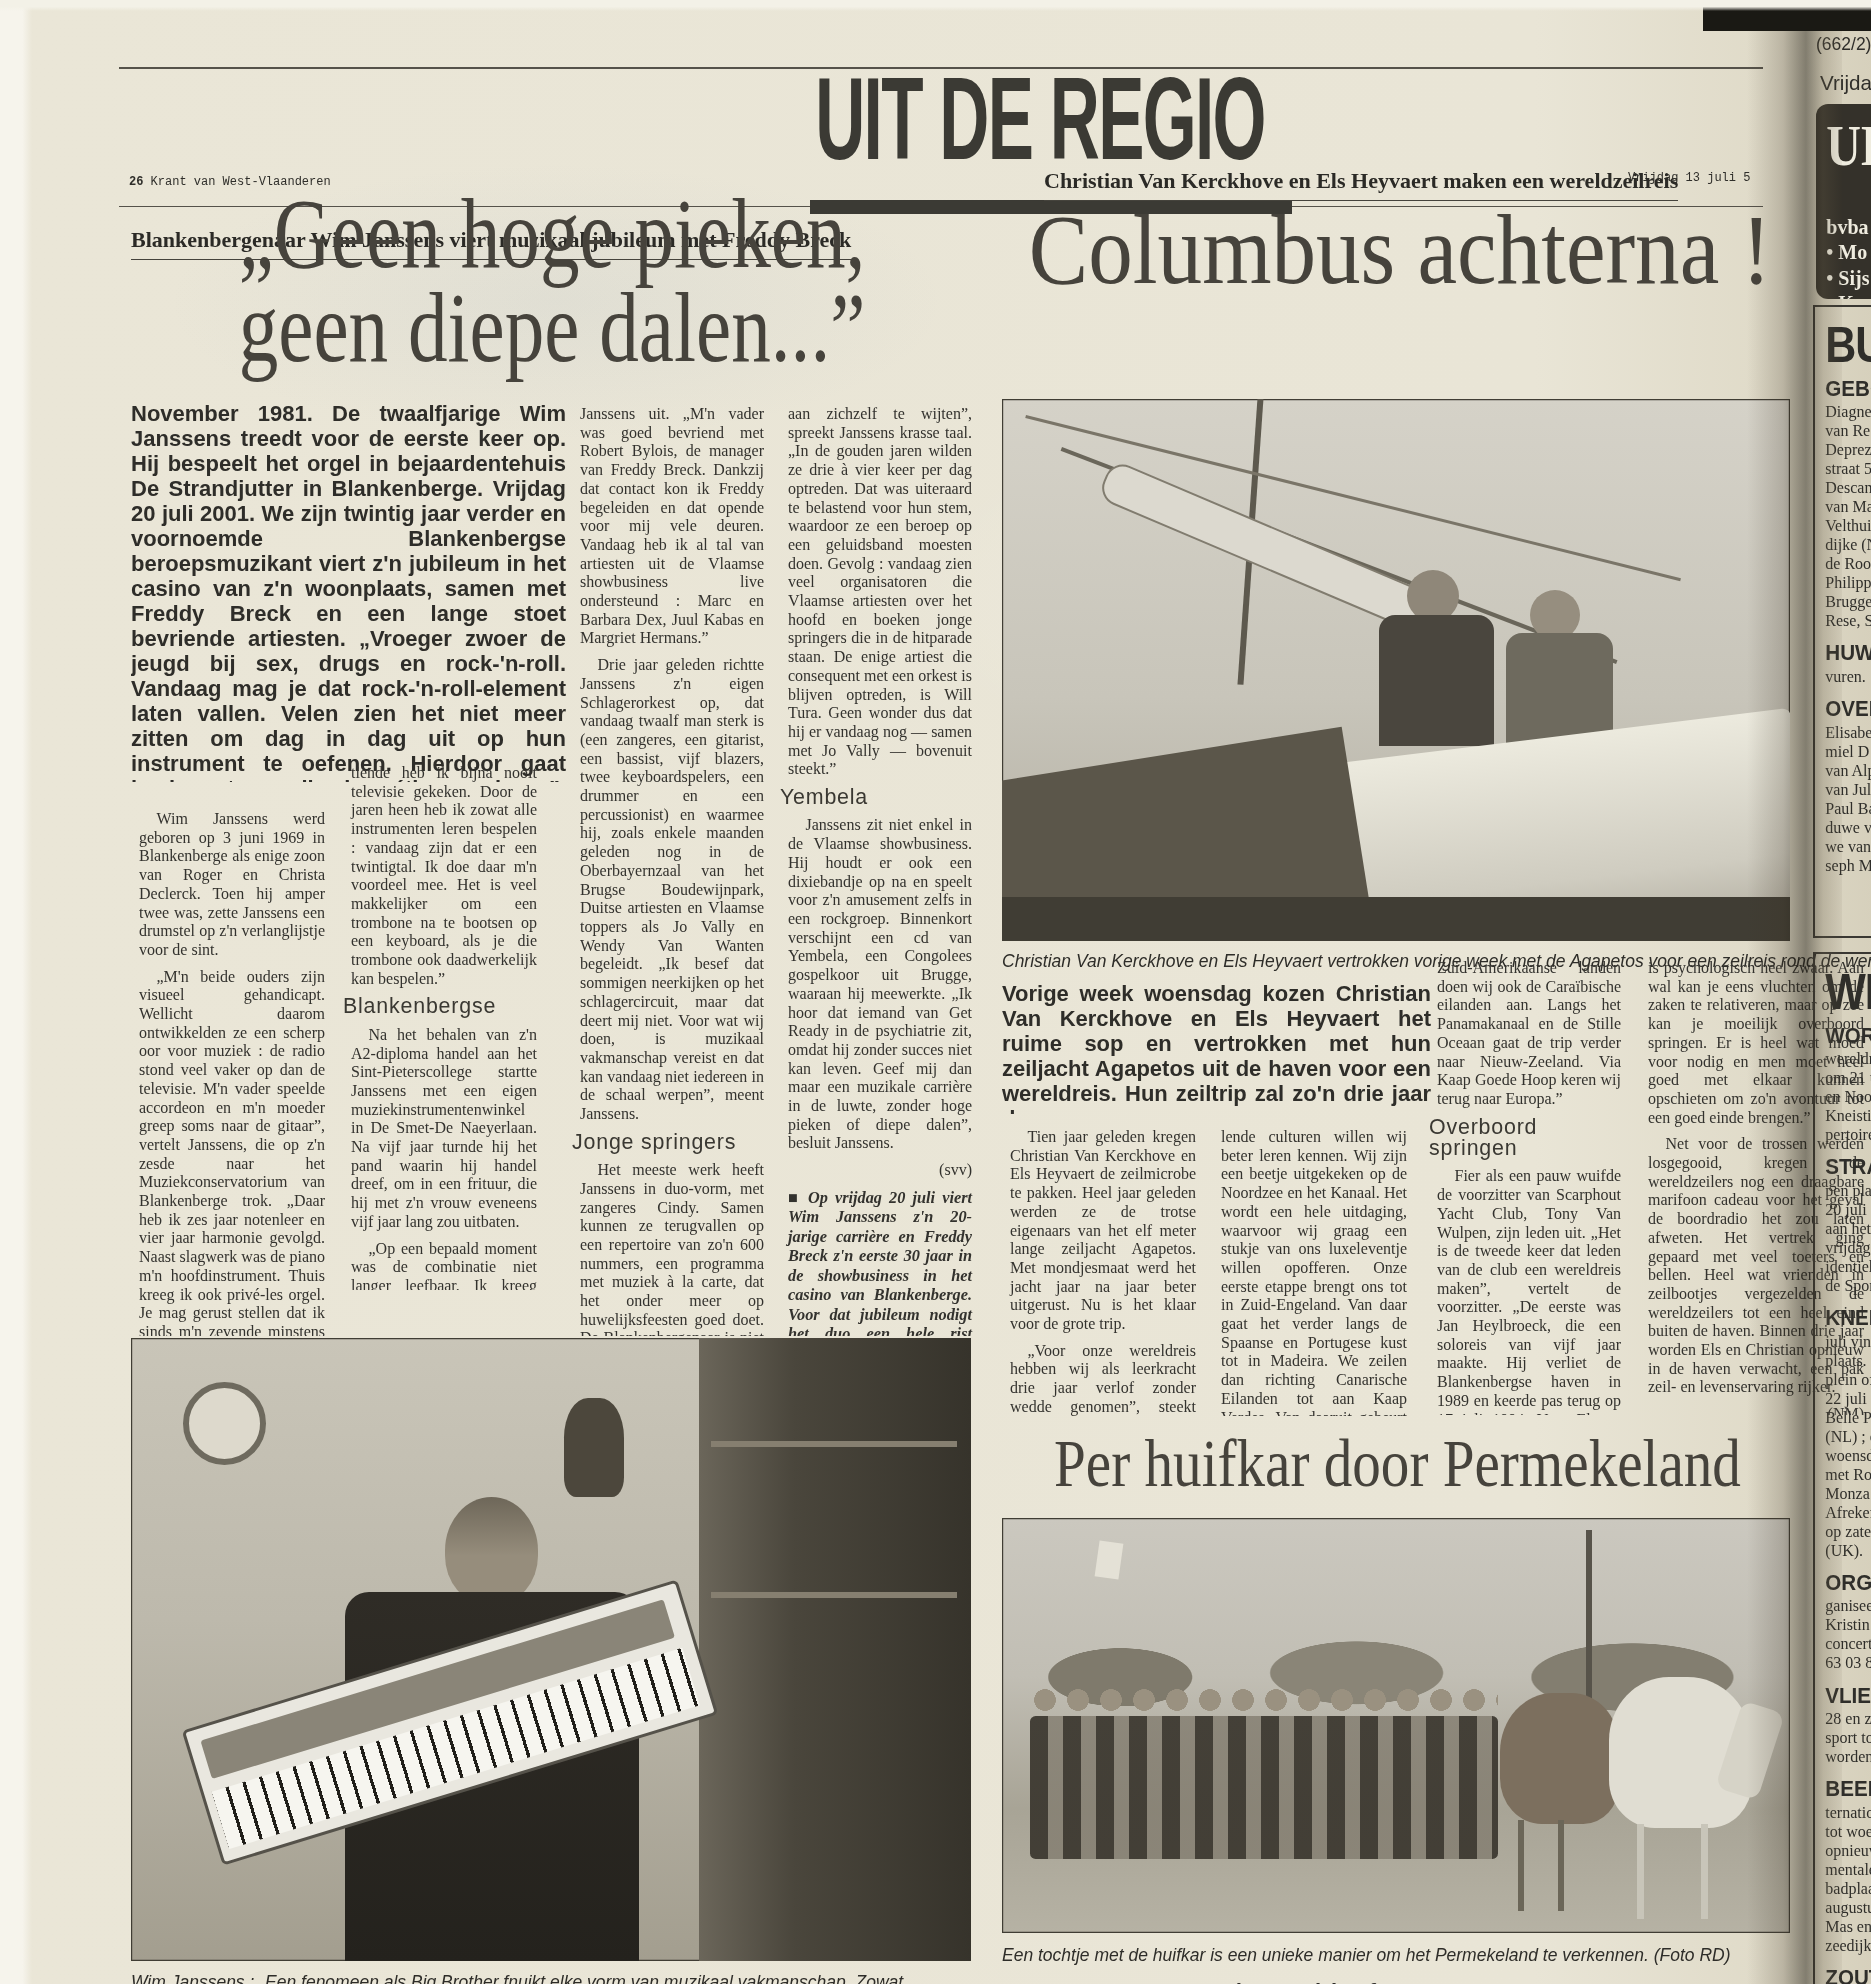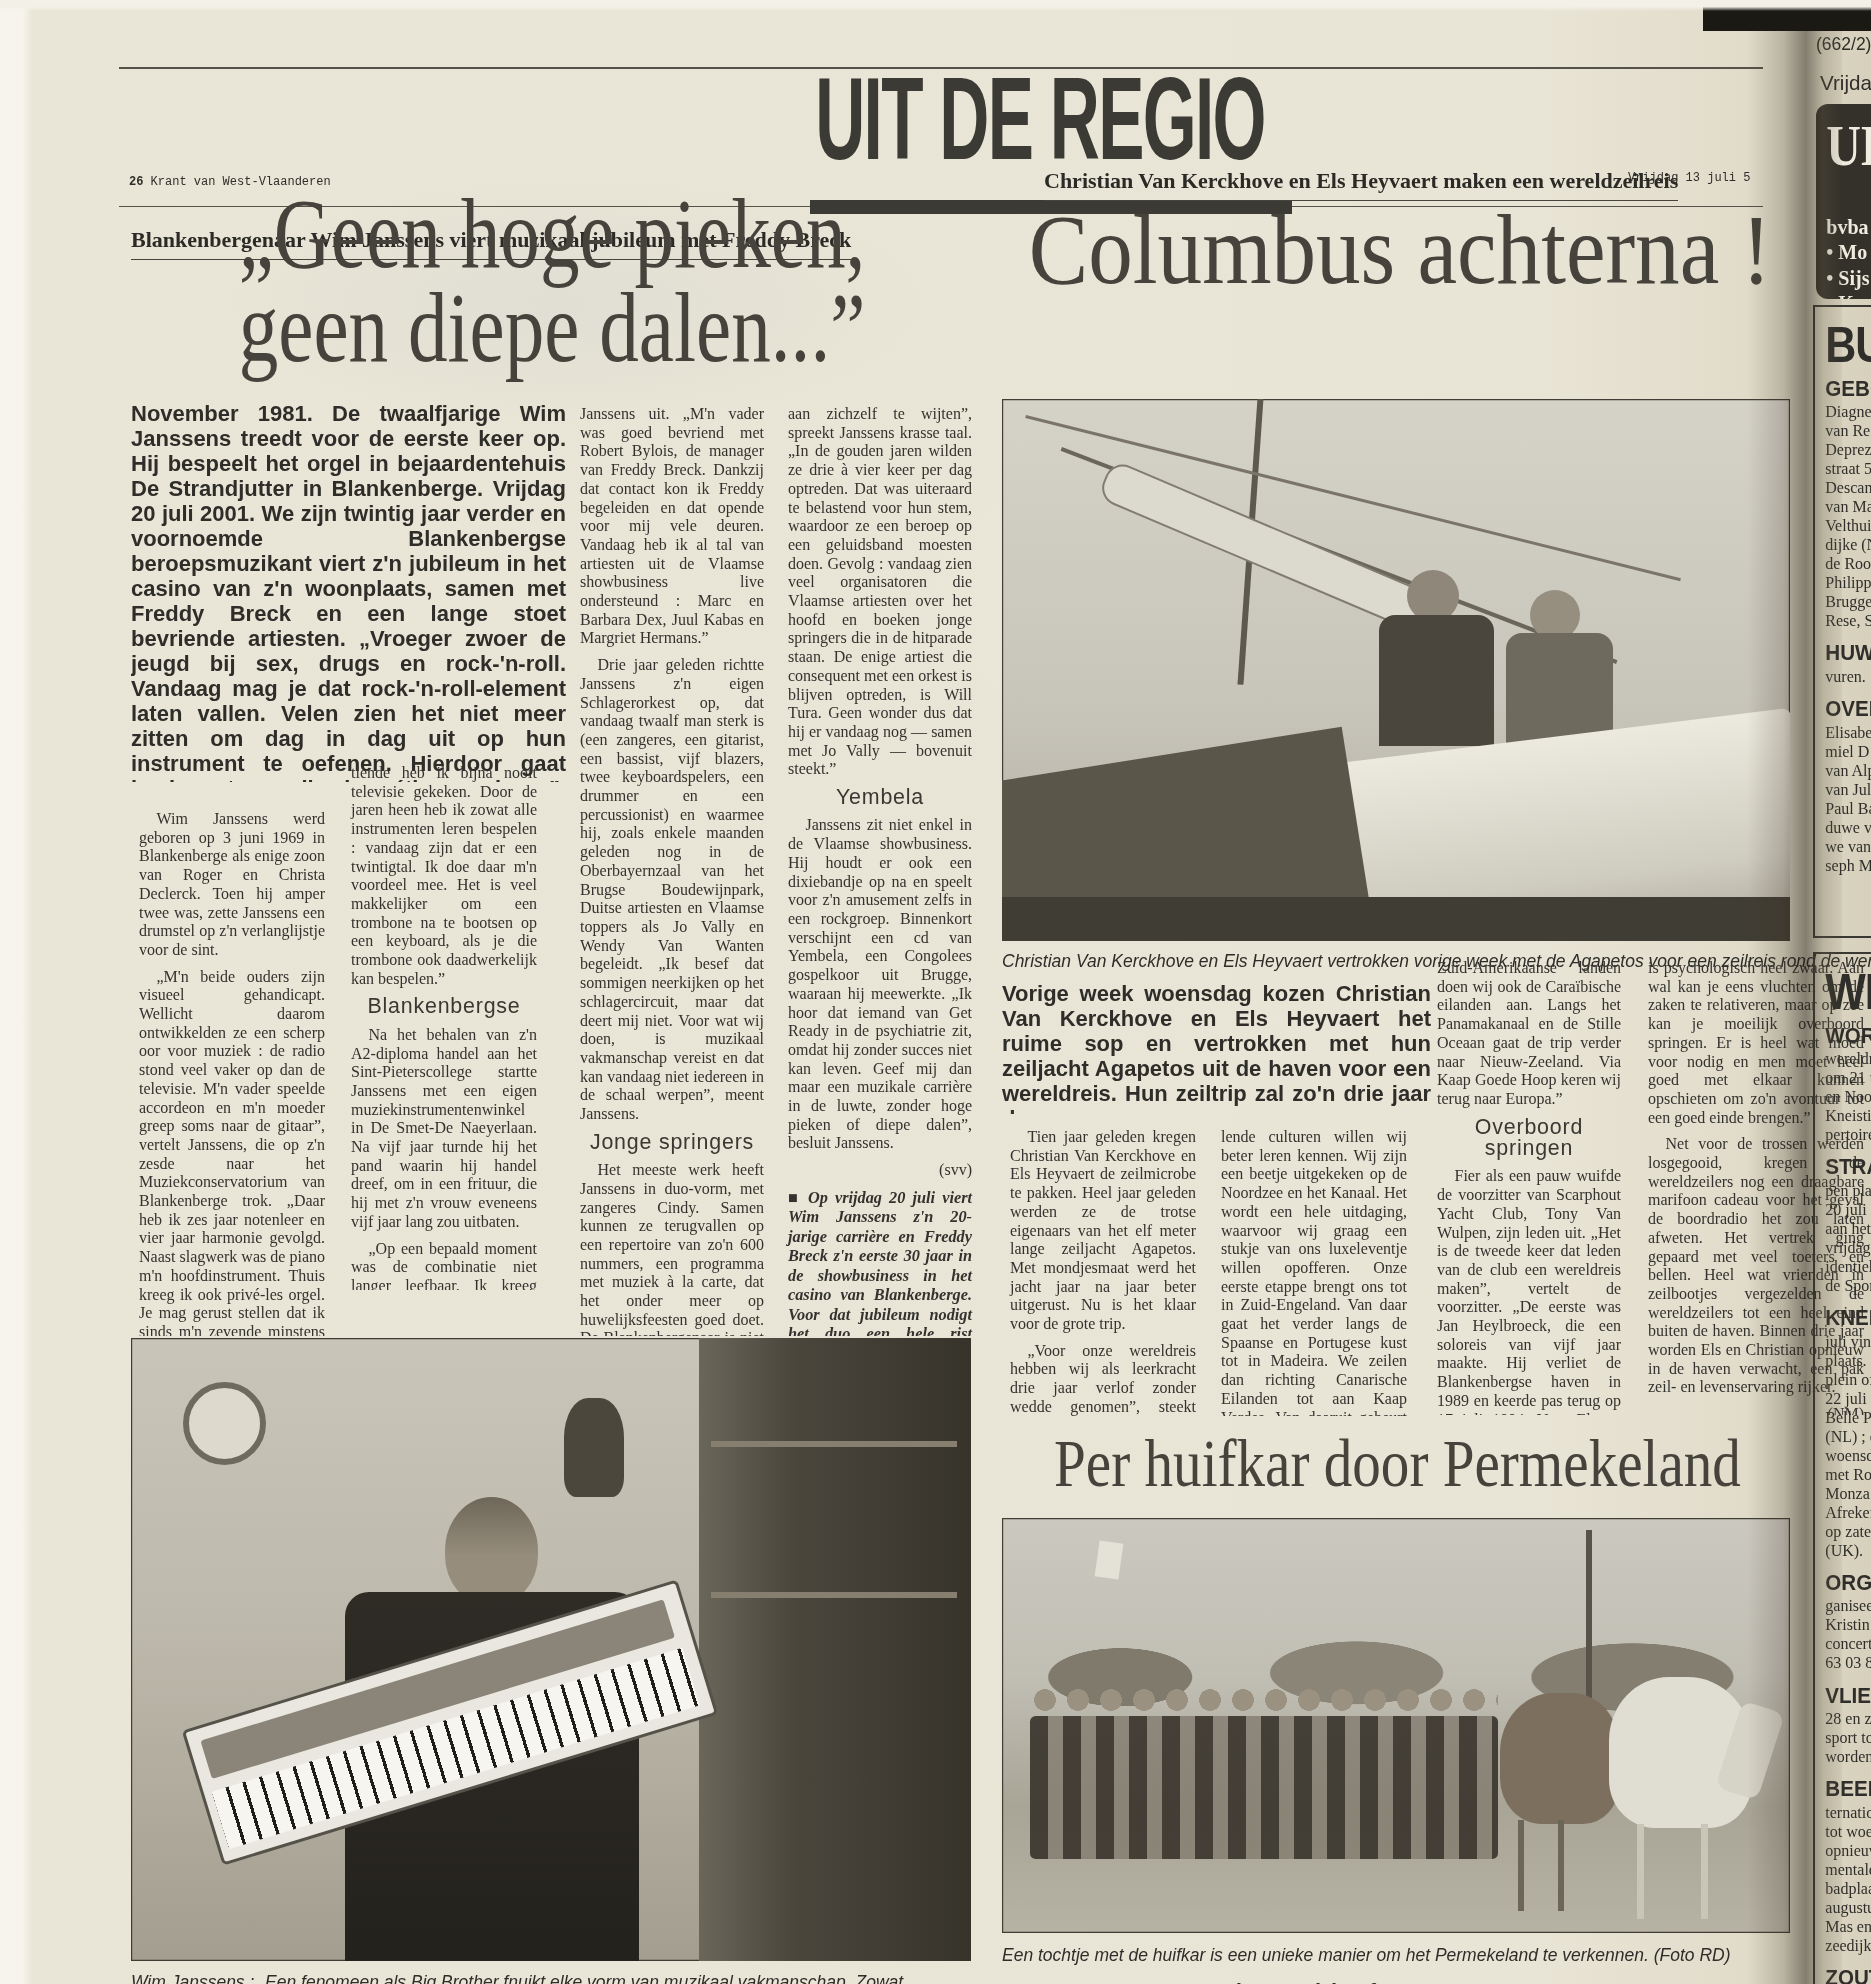--- a/index.html
+++ b/index.html
@@ -16,21 +16,21 @@
   .section-title{font-family:"Liberation Sans",sans-serif;font-weight:900;font-size:99px;letter-spacing:-2.4px;
                  color:#3b3a34;text-align:center;transform:scale(.70,1.18);transform-origin:center top;white-space:nowrap;}
   .kicker{font-weight:bold;font-size:22px;line-height:1.1;color:#2b2a26;border-bottom:1.6px solid #45433c;
           padding-bottom:6.4px;white-space:nowrap;}
   .headline{color:#46433c;text-align:center;transform-origin:center top;white-space:nowrap;}
   .intro{font-family:"Liberation Sans",sans-serif;font-weight:bold;font-size:22px;line-height:25px;
          text-align:justify;color:#2e2d29;}
   .bodycol{font-size:16px;line-height:18.7px;text-align:justify;overflow:hidden;}
   .bodycol p{margin:8px;}
   .bodycol p.ind{text-indent:17.5px;}
-  .subhead{font-family:"Liberation Sans",sans-serif;font-size:21.4px;line-height:1;text-align:center;
+  .subhead{font-family:"Liberation Sans",sans-serif;font-size:21.4px;line-height:1;text-align:left;
            letter-spacing:0.8px;color:#3a3832;margin:8px 0 6.4px;}
   .note{font-style:italic;font-weight:bold;font-size:16.3px;line-height:19.5px;}
   .sig{text-align:right;}
   .caption{font-family:"Liberation Sans",sans-serif;font-style:italic;font-size:17.5px;line-height:22px;color:#2e2d29;}
   .photo{position:absolute;overflow:hidden;background:#b8b4a8;box-shadow:0 0 0 1.2px #403d34 inset;}
   
   .sb{font-family:"Liberation Sans",sans-serif;color:#2f2e2a;}
   .sb-title{font-weight:900;font-size:43px;letter-spacing:-1.2px;transform:scaleY(1.15);transform-origin:left top;
             white-space:pre;margin-bottom:10.3px;}
   .sb-head{font-weight:bold;font-size:20.6px;margin:10.3px 0 2.4px;white-space:pre;transform:scaleY(1.05);transform-origin:left top;}

